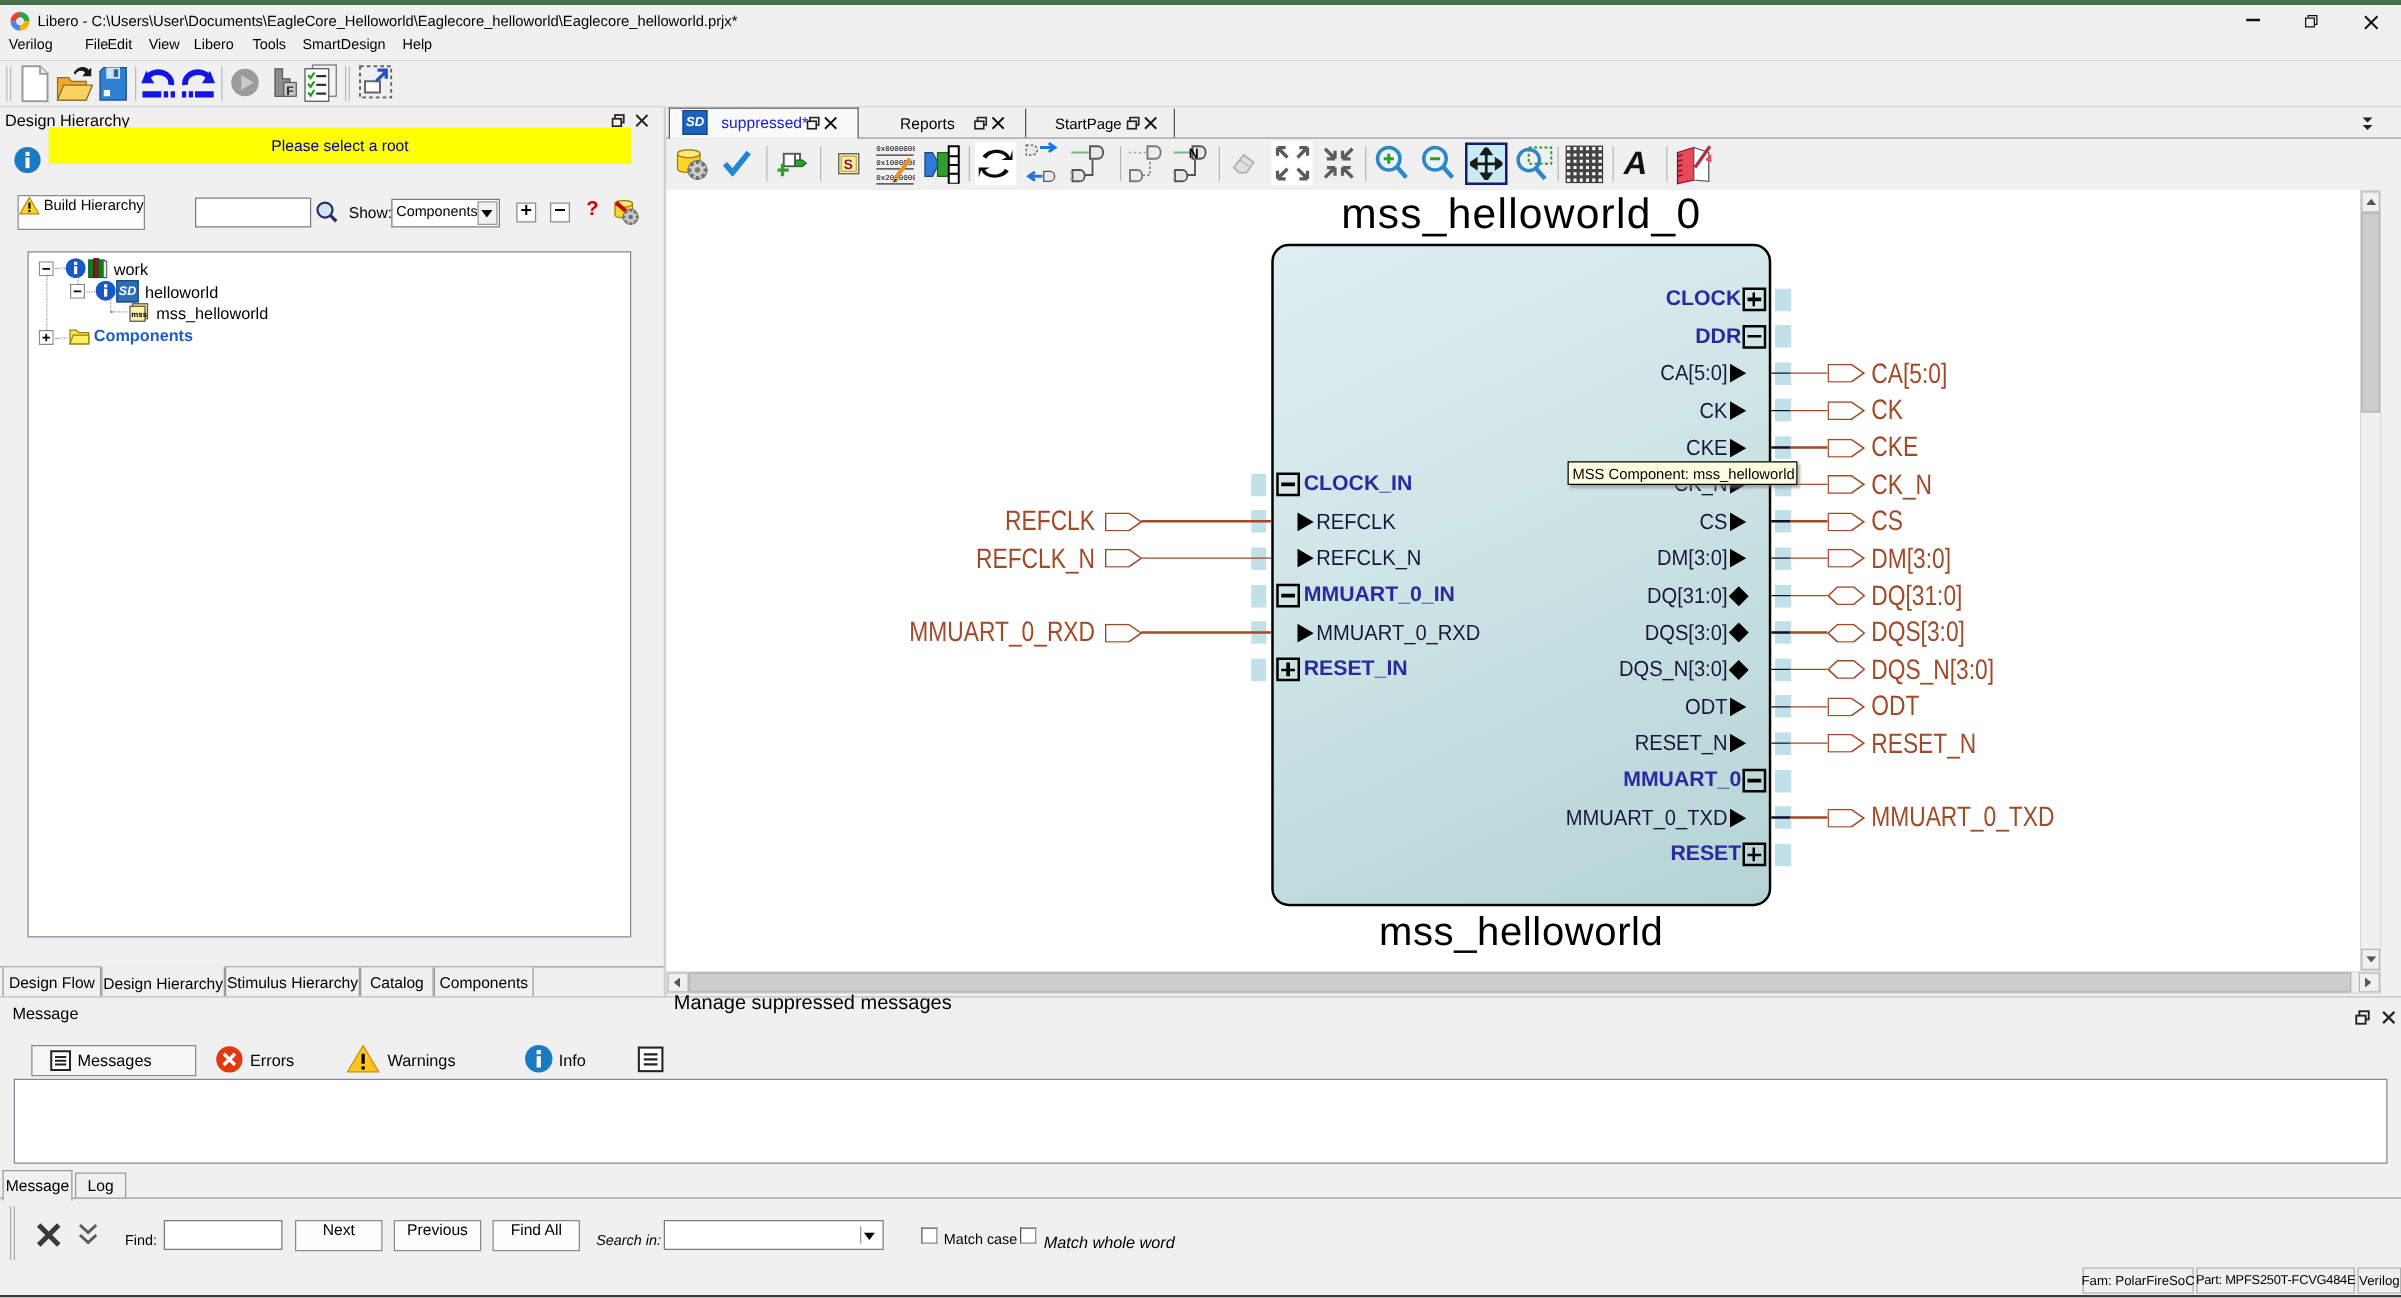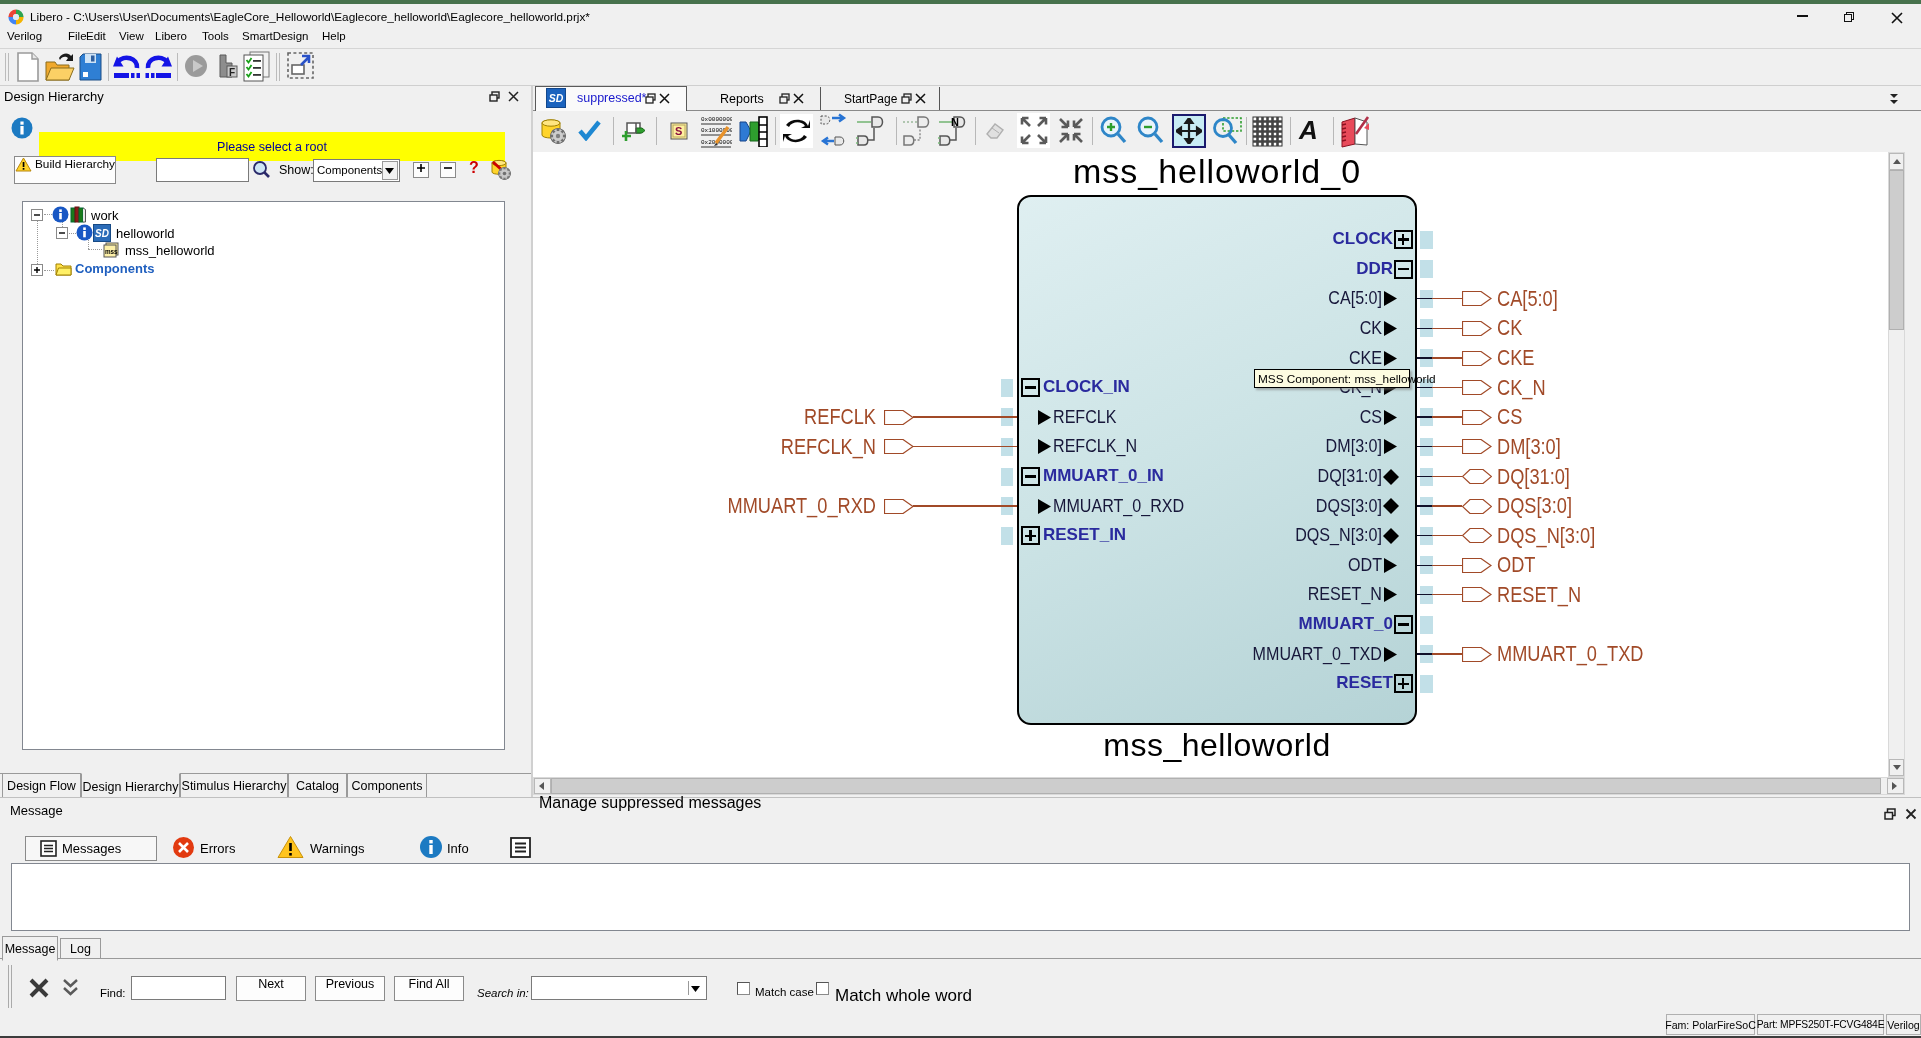--- a/index.html
+++ b/index.html
@@ -118,21 +118,21 @@
 <rect x="1" y="4" width="7" height="6" fill="#f0f0f0" stroke="#222" stroke-width="1.4"></rect>
 </svg>
 <svg class="abs" style="left:508px;top:91px;" width="11" height="11">
     <path d="M1 1 L10 10 M10 1 L1 10" stroke="#222" stroke-width="1.5"></path>
   </svg>
 <svg class="abs" style="left:11px;top:117px;" width="22" height="22" viewBox="0 0 22 22">
 <circle cx="11" cy="11" r="10.5" fill="#1c7ac2"></circle>
 <rect x="9.4" y="4.5" width="3.2" height="3.2" fill="#fff"></rect>
 <rect x="9.4" y="9" width="3.2" height="8.5" fill="#fff"></rect>
 </svg>
-<div class="abs" style="left:39px;top:132px;width:466px;height:29px;background:#ffff00;display:flex;align-items:center;justify-content:center;font-size:12.5px;color:#00009c;">Please select a root</div>
+<div class="abs" style="left:39px;top:102px;width:466px;height:29px;background:#ffff00;display:flex;align-items:center;justify-content:center;font-size:12.5px;color:#00009c;">Please select a root</div>
 <div class="abs btn" style="left:14px;top:156px;width:102px;height:28px;font-size:11.8px;">
 <svg width="17" height="15" viewBox="0 0 17 15" style="margin-right:3px;">
 <path d="M8.5 1 L16 14 L1 14 Z" fill="#ffd42a" stroke="#b8860b"></path>
 <rect x="7.7" y="5" width="1.7" height="5" fill="#000"></rect>
 <rect x="7.7" y="11" width="1.7" height="1.7" fill="#000"></rect>
 </svg>Build Hierarchy</div>
 <div class="abs inp" style="left:156px;top:158px;width:93px;height:24px;"></div>
 <svg class="abs" style="left:252px;top:160px;" width="19" height="19" viewBox="0 0 19 19">
 <circle cx="8" cy="8" r="6" fill="#cfe6f5" stroke="#2a2a6a" stroke-width="1.8"></circle>
 <path d="M12.5 12.5 L17 17" stroke="#2a2a6a" stroke-width="2.6"></path>
@@ -600,21 +600,21 @@
 <div class="abs" style="left:380.0px;top:353.3px;width:103.5px;height:1.4px;background:#a14a28;"></div>
 <svg class="abs" style="left:351.0px;top:346.6px;" width="30" height="15">
       <path d="M0.5 0.5 L19 0.5 L29 7.5 L19 14.5 L0.5 14.5 Z" fill="#fff" stroke="#a14a28" stroke-width="1.2"></path>
     </svg>
 <div class="abs" style="left:17px;top:341.1px;width:326px;text-align:right;font-size:22.5px;color:#a14a28;transform:scaleX(0.81);transform-origin:right center;white-space:nowrap;">MMUART_0_RXD</div>
 <div class="abs" style="left:468.0px;top:374.7px;width:12px;height:18px;background:#c2e0e8;"></div>
 <div class="abs" style="left:488.0px;top:374.2px;width:19px;height:19px;border:2.5px solid #000;"></div>
 <div class="abs" style="left:492.0px;top:382.5px;width:11px;height:2.5px;background:#000;"></div>
 <div class="abs" style="left:496.2px;top:378.2px;width:2.5px;height:11px;background:#000;"></div>
 <div class="abs" style="left:510px;top:373.2px;font-size:17px;font-weight:bold;color:#2a2a9e;white-space:nowrap;">RESET_IN</div>
-<div class="abs" style="left:721px;top:217px;width:156px;height:19px;background:#fdfce1;border:1px solid #000;box-shadow:2px 2px 2px rgba(120,120,120,0.55);color:#000;padding-left:3px;padding-top:2px;white-space:nowrap;font-size:11.8px;">MSS Component: mss_helloworld</div>
+<div class="abs" style="left:721px;top:217px;width:184px;height:19px;background:#fdfce1;border:1px solid #000;box-shadow:2px 2px 2px rgba(120,120,120,0.55);color:#000;padding-left:3px;padding-top:2px;white-space:nowrap;font-size:11.8px;">MSS Component: mss_helloworld</div>
 </div>
 
 <div class="abs" style="left:1888px;top:152px;width:17px;height:625px;background:#f0f0f0;border:1px solid #d9d9d9;">
 <div class="abs" style="left:0px;top:0px;width:15px;height:17px;background:#f0f0f0;border:1px solid #b8b8b8;"></div>
 <svg class="abs" style="left:4px;top:6px;" width="8" height="5">
       <path d="M0 5 L8 5 L4 0 Z" fill="#555"></path>
     </svg>
 <div class="abs" style="left:0px;top:17px;width:15px;height:160px;background:#cdcdcd;border:1px solid #b0b0b0;"></div>
 <div class="abs" style="left:0px;top:606px;width:15px;height:17px;background:#f0f0f0;border:1px solid #b8b8b8;"></div>
 <svg class="abs" style="left:4px;top:612px;" width="8" height="5">
@@ -692,19 +692,19 @@
 <div class="abs" style="left:477px;top:987px;font-size:11.5px;font-style:italic;">Search in:</div>
 <div class="abs inp" style="left:531px;top:976px;width:176px;height:24px;">
 <span style="position:absolute;right:3px;top:4px;width:15px;height:14px;border-left:1px solid #999;"></span>
 <svg style="position:absolute;right:6px;top:9px;" width="9" height="6">
       <path d="M0 0 L9 0 L4.5 6 Z" fill="#000"></path>
     </svg>
 </div>
 <div class="abs" style="left:737px;top:982px;width:13px;height:13px;background:#fff;border:1px solid #8a8a8a;border-top:1px solid #555;border-left:1px solid #555;"></div>
 <div class="abs" style="left:755px;top:986px;font-size:11.5px;">Match case</div>
 <div class="abs" style="left:816px;top:982px;width:13px;height:13px;background:#fff;border:1px solid #8a8a8a;border-top:1px solid #555;border-left:1px solid #555;"></div>
-<div class="abs" style="left:835px;top:986px;font-size:17px;">Match whole word</div>
+<div class="abs" style="left:835px;top:986px;font-size:13px;font-style:italic;">Match whole word</div>
 
 <div class="abs" style="left:0;top:1011px;width:1921px;height:25px;background:#f0f0f0;"></div>
 <div class="abs" style="left:1666px;top:1014px;width:89px;height:21px;border:1px solid #b0b0b0;font-size:10.6px;white-space:nowrap;display:flex;align-items:center;justify-content:center;">Fam: PolarFireSoC</div>
 <div class="abs" style="left:1757px;top:1014px;width:127px;height:21px;border:1px solid #b0b0b0;font-size:10.3px;white-space:nowrap;letter-spacing:-0.2px;display:flex;align-items:center;justify-content:center;">Part: MPFS250T-FCVG484E</div>
 <div class="abs" style="left:1886px;top:1014px;width:35px;height:21px;border:1px solid #b0b0b0;font-size:10.6px;white-space:nowrap;display:flex;align-items:center;justify-content:center;">Verilog</div>
 <div class="abs" style="left:0;top:1036px;width:1921px;height:2px;background:#3c3c3c;"></div>
 
 </body></html>

